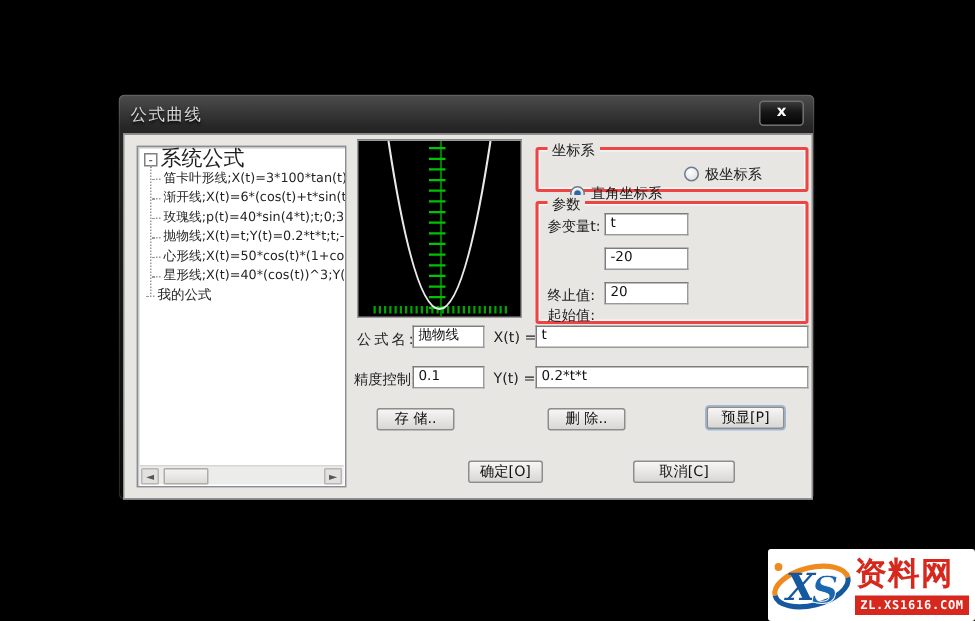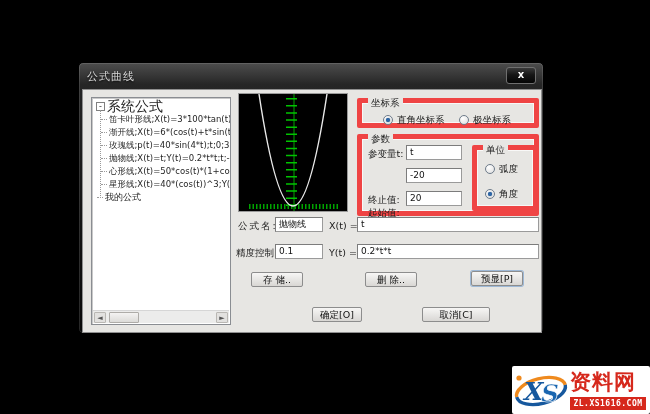--- a/index.html
+++ b/index.html
@@ -67,21 +67,21 @@
     position:absolute;left:16px;top:1px;width:30px;height:11px;
     background:linear-gradient(180deg,#f4f3f2,#dcdbd8);border:1px solid #aeaca8;border-radius:1px;cursor:pointer;
   }
   
   .preview{
     position:absolute;left:155px;top:3px;width:110px;height:119px;
     background:#000;border:1px solid #9a9a9a;
   }
   
   .group{
-    position:absolute;border:5px solid #ef4444;border-radius:2px;
+    position:absolute;border:2px solid #ef4444;border-radius:2px;
     box-shadow:inset 0 0 0 1px rgba(255,255,255,.7);
   }
   .group-legend{
     position:absolute;top:-6px;left:6px;background:#e7e6e3;padding:0 3px;
     font-size:9.5px;color:#1c1c1c;white-space:nowrap;
   }
   
   .radio-row{position:absolute;height:12px;line-height:12px;font-size:9.5px;color:#1c1c1c;white-space:nowrap;cursor:pointer;}
   .radio{
     display:inline-block;width:10px;height:10px;border-radius:50%;
@@ -167,49 +167,40 @@
         <line x1="52.5" y1="4" x2="52.5" y2="112" stroke="#00c400" stroke-width="11" stroke-dasharray="1.5 5.6"></line>
 
         <line x1="10" y1="112.5" x2="100" y2="112.5" stroke="#00a400" stroke-width="5" stroke-dasharray="1.5 2"></line>
 
         <path d="M 20 0 Q 54 224 88 0" fill="none" stroke="#e9e9e9" stroke-width="1.4"></path>
       </svg>
     </div>
 
     <div class="group" style="left:274px;top:8px;width:182px;height:30px;">
       <span class="group-legend">坐标系</span>
-      <div class="radio-row" style="left:7px;top:11px;padding-left:14px;">
+      <div class="radio-row" style="left:7px;top:24px;padding-left:14px;">
         <span class="radio checked"></span><span>直角坐标系</span>
       </div>
       <div class="radio-row" style="left:97px;top:11px;">
         <span class="radio"></span><span>极坐标系</span>
       </div>
     </div>
 
     <div class="group" style="left:274px;top:44px;width:182px;height:82px;">
       <span class="group-legend">参数</span>
 
       <span class="lbl" style="left:6px;top:9px;">参变量t:</span>
       <div class="field" style="left:44px;top:6px;width:56px;">t</div>
 
       <span class="lbl" style="left:6px;top:32px;margin-top:36px;">起始值:</span>
       <div class="field" style="left:44px;top:29px;width:56px;">-20</div>
 
       <span class="lbl" style="left:6px;top:55px;">终止值:</span>
       <div class="field" style="left:44px;top:52px;width:56px;">20</div>
 
-      <div class="group" style="left:110px;top:6px;width:66px;height:66px;">
-        <span class="group-legend">单位</span>
-        <div class="radio-row" style="left:8px;top:13px;">
-          <span class="radio"></span><span>弧度</span>
-        </div>
-        <div class="radio-row" style="left:8px;top:38px;">
-          <span class="radio checked"></span><span>角度</span>
-        </div>
-      </div>
     </div>
 
     <span class="lbl" style="left:155px;top:130px;letter-spacing:2px;">公式名:</span>
     <div class="field" style="left:192px;top:127px;width:48px;">抛物线</div>
     <span class="lbl" style="left:246px;top:130px;">X(t) =</span>
     <div class="field" style="left:274px;top:127px;width:182px;">t</div>
 
     <span class="lbl" style="left:153px;top:157px;">精度控制:</span>
     <div class="field" style="left:192px;top:154px;width:48px;">0.1</div>
     <span class="lbl" style="left:246px;top:157px;">Y(t) =</span>

